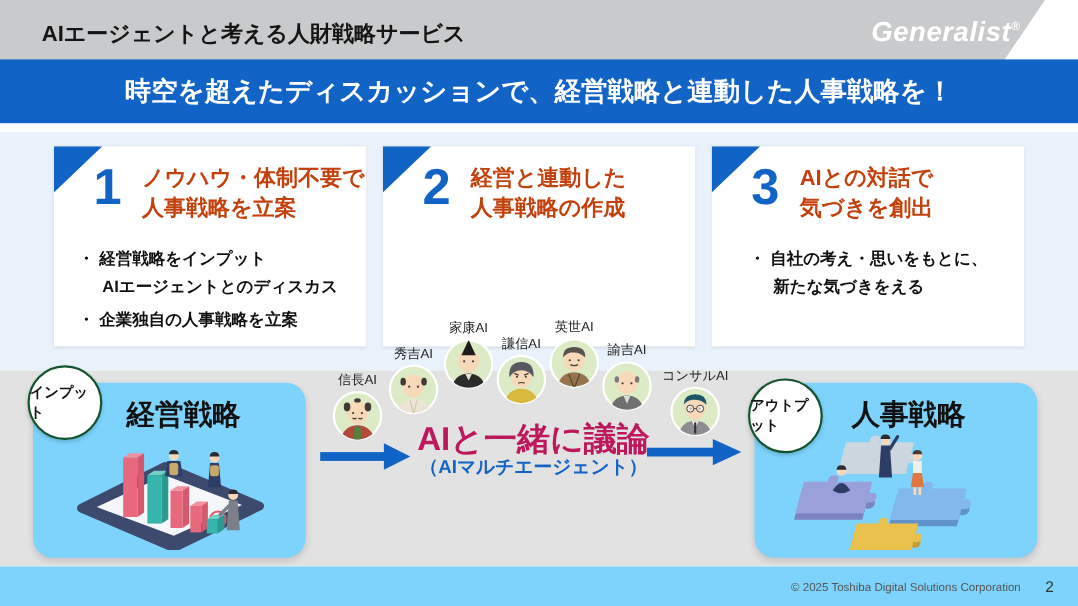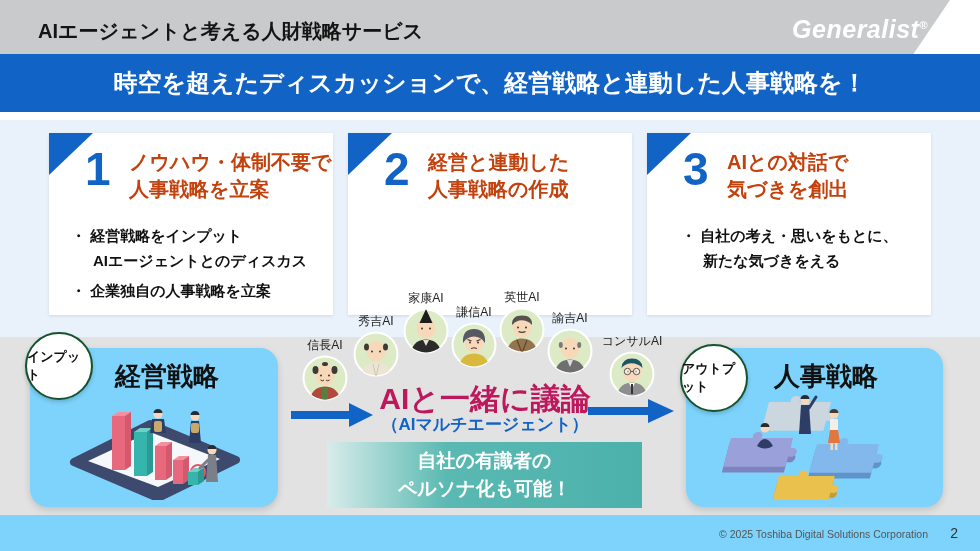--- a/index.html
+++ b/index.html
@@ -204,22 +204,20 @@
       <polygon points="58,3 82,15 58,27" fill="#1263c6"></polygon>
   </svg>
   <svg class="arrow" id="arrowR" width="86" height="30">
     <rect x="0" y="11" width="62" height="8" fill="#1263c6"></rect>
       <polygon points="60,3 86,15 60,27" fill="#1263c6"></polygon>
   </svg>
 
   <div class="disc">AIと一緒に議論</div>
   <div class="disc-sub">（AIマルチエージェント）</div>
 
-  <div class="note">自社の有識者の
-ペルソナ化も可能！</div>
 
   <div id="agents">
       <div class="agent" style="left: 285px; top: 337px;">
         <div class="agent-label">信長AI</div>
         <div><svg width="46" height="46" viewBox="0 0 46 46">
     <defs>
               <clipPath id="clip-nobunaga">
                 <circle cx="23" cy="23" r="21.5"></circle>
               </clipPath>
             </defs>

